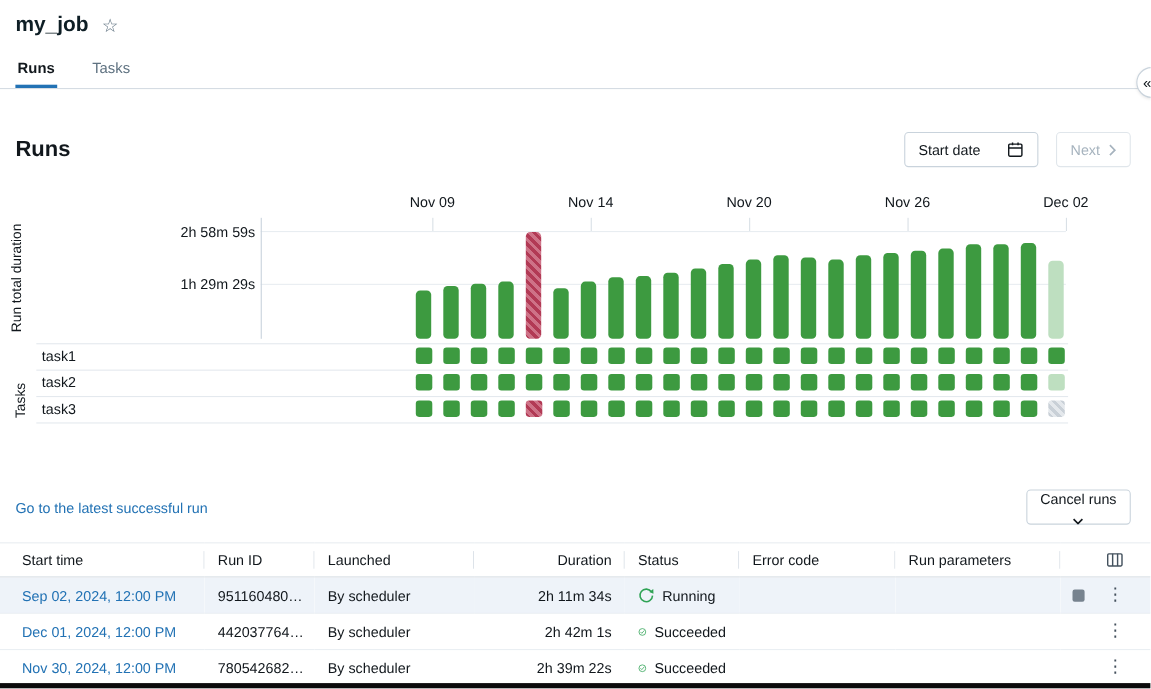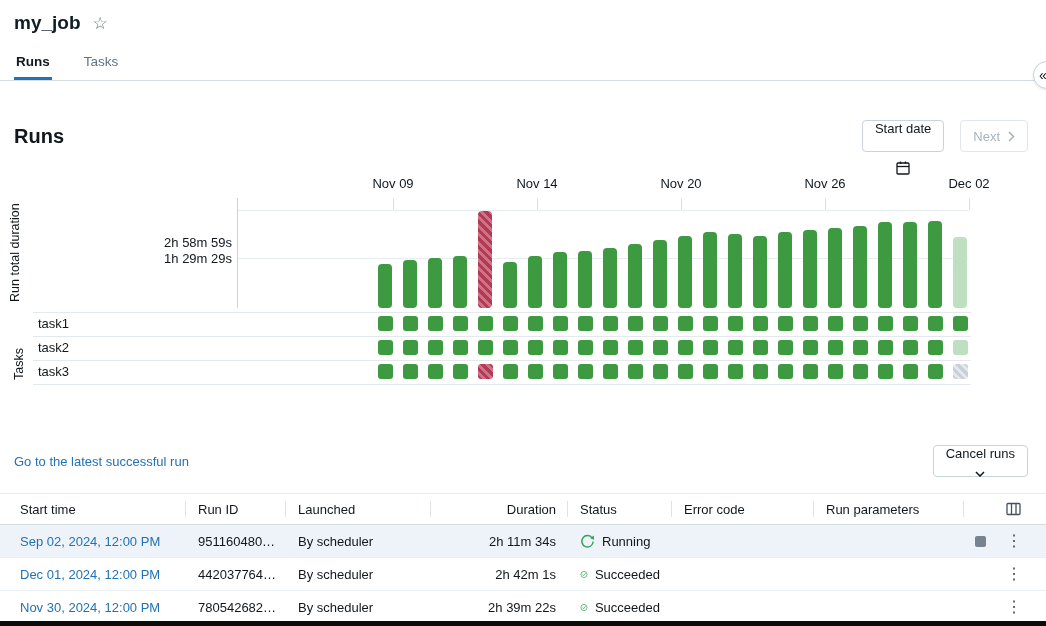--- a/index.html
+++ b/index.html
@@ -42,33 +42,33 @@
 
   .content{padding:0 18px 0 14px;}
 
   
   .runs-header{display:flex;justify-content:space-between;align-items:center;margin-top:39px;}
   .runs-header h2{margin:0;font-size:20px;font-weight:700;}
   .controls{display:flex;gap:16px;align-items:center;}
   .btn{display:inline-flex;align-items:center;gap:8px;height:32px;padding:0 12px;border:1px solid #C9D3DC;
     border-radius:4px;background:#fff;font-family:inherit;font-size:13px;color:var(--text);cursor:pointer;}
   .btn svg{flex:0 0 auto;}
-  .btn.start-date{gap:24px;flex-direction:column;}
+  .btn.start-date{gap:24px;}
   .btn[disabled]{color:#A6B3BE;border-color:#E0E6EB;cursor:default;}
   .btn.cancel{gap:10px;flex-direction:column;}
 
   
   .chart{position:relative;height:224px;margin:14px -18px 0 -14px;font-size:13px;}
   .layer{position:absolute;inset:0;}
   .xlabel{position:absolute;top:10px;transform:translateX(-50%);white-space:nowrap;color:var(--text);}
   .xtick{position:absolute;top:32px;width:1px;height:12px;background:#D9E0E6;}
   .ylabel{position:absolute;left:8px;top:24px;height:112px;writing-mode:vertical-rl;transform:rotate(180deg);
     display:flex;align-items:center;font-size:12.5px;color:var(--text);}
   .ytick{position:absolute;left:0;width:232px;text-align:right;color:var(--text);}
-  .ytick.t1{top:37px;margin-top:32px;}
+  .ytick.t1{top:37px;}
   .ytick.t2{top:85px;}
   .gridline{position:absolute;left:237px;width:732px;height:1px;background:var(--border-light);}
   .gridline.g1{top:44px;}
   .gridline.g2{top:92px;}
   .yaxis-line{position:absolute;left:237px;top:32px;width:1px;height:110px;background:#C9D3DC;}
   .bar{position:absolute;width:14px;border-radius:4px;background:var(--bar-green);cursor:pointer;}
   .bar.failed{background:repeating-linear-gradient(45deg,var(--failed-stripe-dark) 0 3px,var(--failed-stripe-light) 3px 6px);}
   .bar.running{background:var(--running-bar);}
   .task-sep{position:absolute;left:33px;width:938px;height:1px;background:#E4E9EE;}
   .task-label{position:absolute;left:38px;height:15px;line-height:15px;color:var(--text);}

